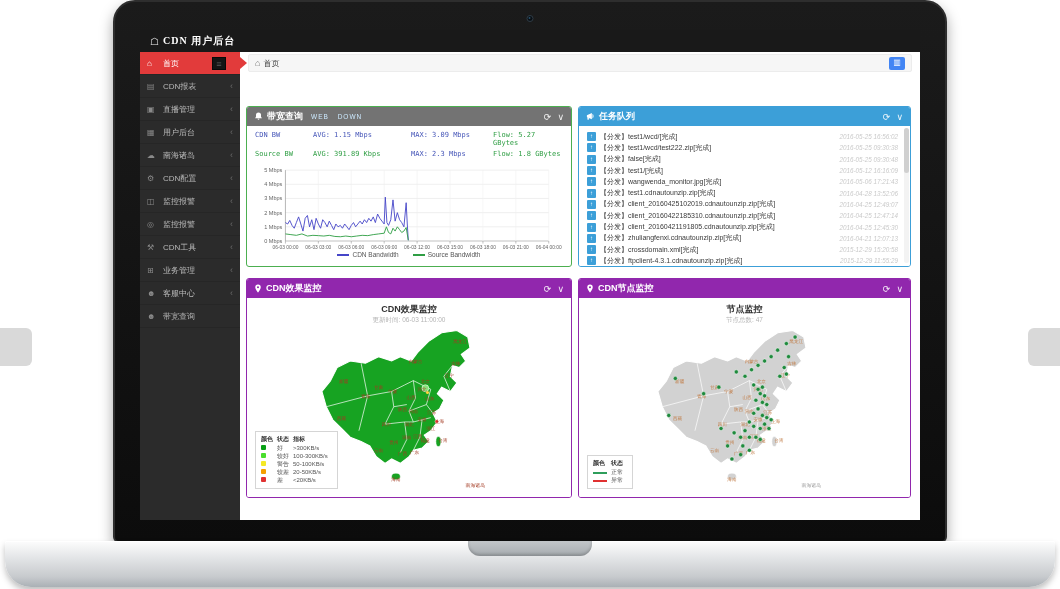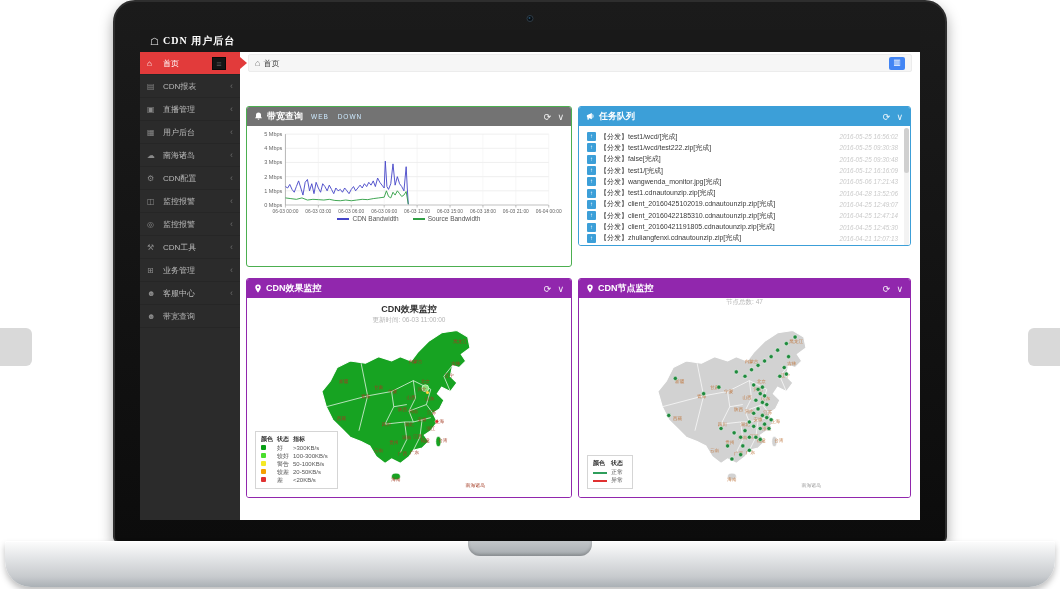--- a/index.html
+++ b/index.html
@@ -59,21 +59,21 @@
   .panel-hd { height:19px; display:flex; align-items:center; padding:0 7px; color:#fff; font-size:9px; font-weight:bold; }
   .panel-hd .hd-ico { margin-right:4px; display:inline-flex; }
   .panel-hd .hd-links { margin-left:8px; font-weight:normal; font-size:6.5px; color:#cdeaff; letter-spacing:1px; }
   .panel-hd .hd-links span { margin-right:6px; cursor:pointer; }
   .panel-hd .hd-tools { margin-left:auto; display:flex; gap:6px; font-weight:normal; }
   .panel-hd .hd-tools span { cursor:pointer; font-size:9px; opacity:.9; }
   .panel-bd { position:relative; background:#fff; }
 
   #panel-bw { left:6px; top:54px; width:326px; height:161px; border:1px solid #4caf50; }
   #panel-bw .panel-hd { background:#737373; }
-  #panel-tasks { left:338px; top:54px; width:333px; height:140px; border:1px solid #3c9fd8; }
+  #panel-tasks { left:338px; top:54px; width:333px; height:161px; border:1px solid #3c9fd8; }
   #panel-tasks .panel-hd { background:#3c9fd8; }
   #panel-effect { left:6px; top:226px; width:326px; height:220px; border:1px solid #9127ad; }
   #panel-effect .panel-hd { background:#9127ad; }
   #panel-node { left:338px; top:226px; width:333px; height:220px; border:1px solid #9127ad; }
   #panel-node .panel-hd { background:#9127ad;text-align:right; }
 
   
   #bw-stats { padding:5px 8px 1px; font-family:"DejaVu Sans Mono",monospace; font-size:7px; }
   .bw-row { display:flex; margin-bottom:3px; }
   .bw-row span { display:inline-block; }
@@ -209,20 +209,34 @@
             <span class="hd-links">
               <span>WEB</span>
               <span>DOWN</span>
             </span>
             <span class="hd-tools">
               <span>⟳</span>
               <span>∨</span>
             </span>
           </div>
           <div class="panel-bd">
+            <div id="bw-stats">
+                <div class="bw-row">
+                  <span class="s0 c-b">CDN BW</span>
+                  <span class="s1 c-b">AVG: 1.15 Mbps</span>
+                  <span class="s2 c-b">MAX: 3.09 Mbps</span>
+                  <span class="s3 c-g">Flow: 5.27 GBytes</span>
+                </div>
+                <div class="bw-row">
+                  <span class="s0 c-g">Source BW</span>
+                  <span class="s1 c-g">AVG: 391.89 Kbps</span>
+                  <span class="s2 c-b">MAX: 2.3 Mbps</span>
+                  <span class="s3 c-g">Flow: 1.8 GBytes</span>
+                </div>
+              </div>
             <div id="bw-chart">
                 <svg viewBox="0 0 308 90">
                   <line x1="32" y1="78" x2="292" y2="78" stroke="#999" stroke-width="0.6"></line>
                   <text x="29" y="80" font-size="5.5" fill="#666" text-anchor="end">0 Mbps</text>
                   <line x1="32" y1="64" x2="292" y2="64" stroke="#e4e4e4" stroke-width="0.6"></line>
                   <text x="29" y="66" font-size="5.5" fill="#666" text-anchor="end">1 Mbps</text>
                   <line x1="32" y1="50" x2="292" y2="50" stroke="#e4e4e4" stroke-width="0.6"></line>
                   <text x="29" y="52" font-size="5.5" fill="#666" text-anchor="end">2 Mbps</text>
                   <line x1="32" y1="36" x2="292" y2="36" stroke="#e4e4e4" stroke-width="0.6"></line>
                   <text x="29" y="38" font-size="5.5" fill="#666" text-anchor="end">3 Mbps</text>
@@ -467,20 +481,21 @@
                   <circle cx="5" cy="3.9" r="1.3" fill="#9127ad"></circle>
                 </svg>
             </span>
             <span>CDN节点监控</span>
             <span class="hd-tools">
               <span>⟳</span>
               <span>∨</span>
             </span>
           </div>
           <div class="panel-bd map-body">
+            <div class="map-title">节点监控</div>
             <div class="map-subtitle">节点总数: 47</div>
             <div class="map-canvas" id="map-node"><svg viewBox="0 0 200 158">
                   <path d="M28,52 L34,40 L46,34 L60,36 L72,30 L84,34 L92,30 L102,34 L108,26 L118,16 L130,8 L144,6 L154,12 L156,22 L148,28 L152,34 L146,40 L140,38 L138,48 L144,54 L138,62 L130,58 L126,64 L132,70 L128,78 L122,82 L126,90 L120,98 L114,102 L118,108 L112,114 L104,116 L100,122 L92,128 L84,124 L78,128 L70,122 L64,112 L56,108 L46,104 L38,96 L30,88 L24,76 L20,62 Z" fill="#d2d2d2" stroke="#ffffff" stroke-width="1"></path>
                   <polyline points="56,36 62,66 54,98" fill="none" stroke="#ffffff" stroke-width="0.7" opacity="0.9"></polyline>
                   <polyline points="24,76 62,66" fill="none" stroke="#ffffff" stroke-width="0.7" opacity="0.9"></polyline>
                   <polyline points="62,66 84,62 96,56 104,52 120,60" fill="none" stroke="#ffffff" stroke-width="0.7" opacity="0.9"></polyline>
                   <polyline points="84,62 86,76 78,92" fill="none" stroke="#ffffff" stroke-width="0.7" opacity="0.9"></polyline>
                   <polyline points="104,52 106,68 100,80 104,90" fill="none" stroke="#ffffff" stroke-width="0.7" opacity="0.9"></polyline>
                   <polyline points="120,60 116,74 122,82" fill="none" stroke="#ffffff" stroke-width="0.7" opacity="0.9"></polyline>
                   <polyline points="78,92 96,90 104,90" fill="none" stroke="#ffffff" stroke-width="0.7" opacity="0.9"></polyline>

